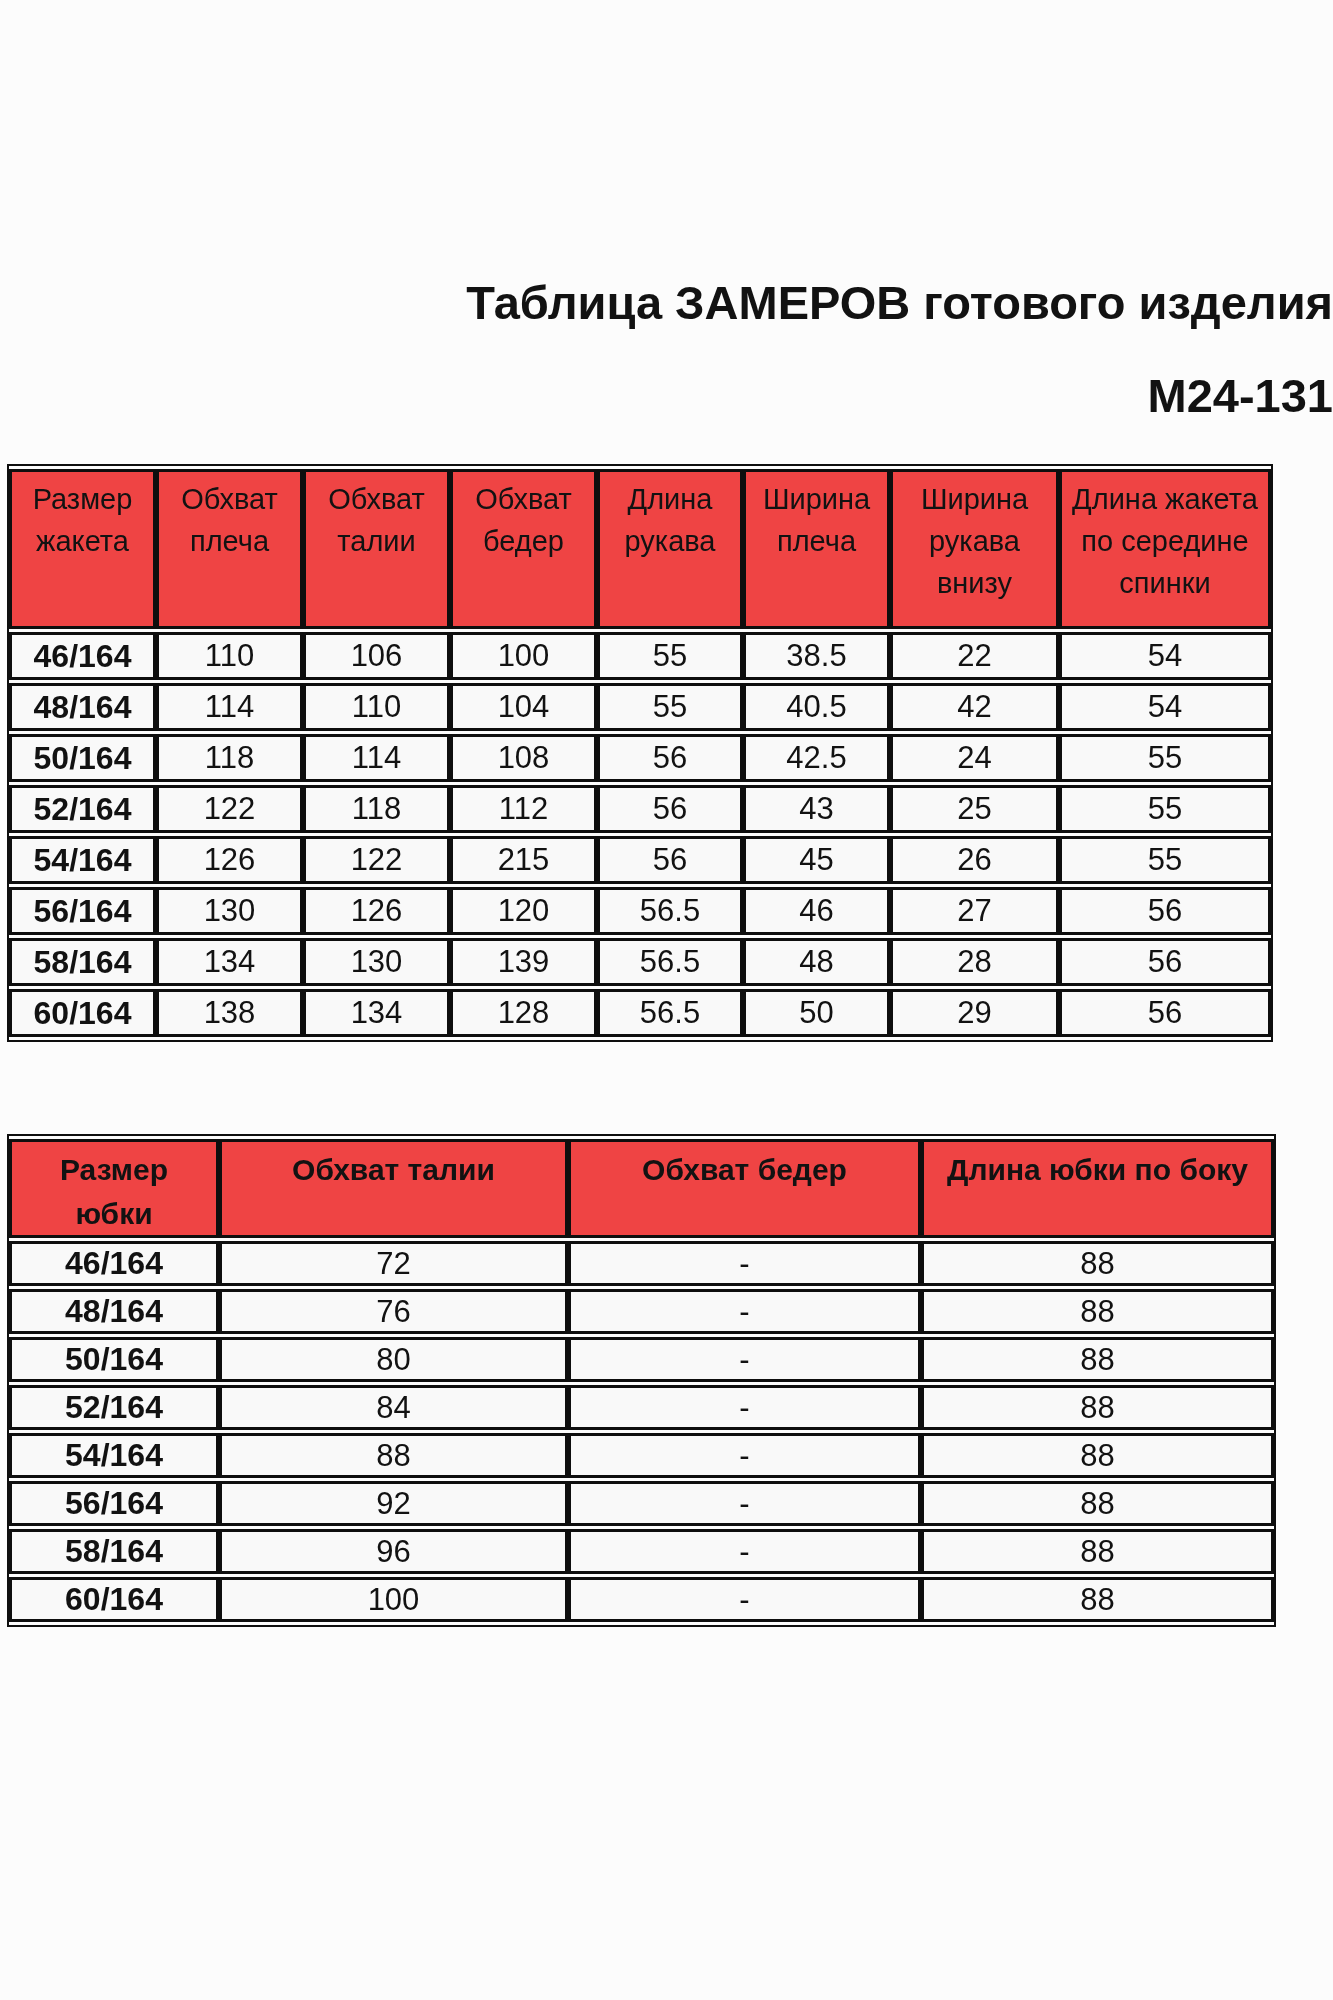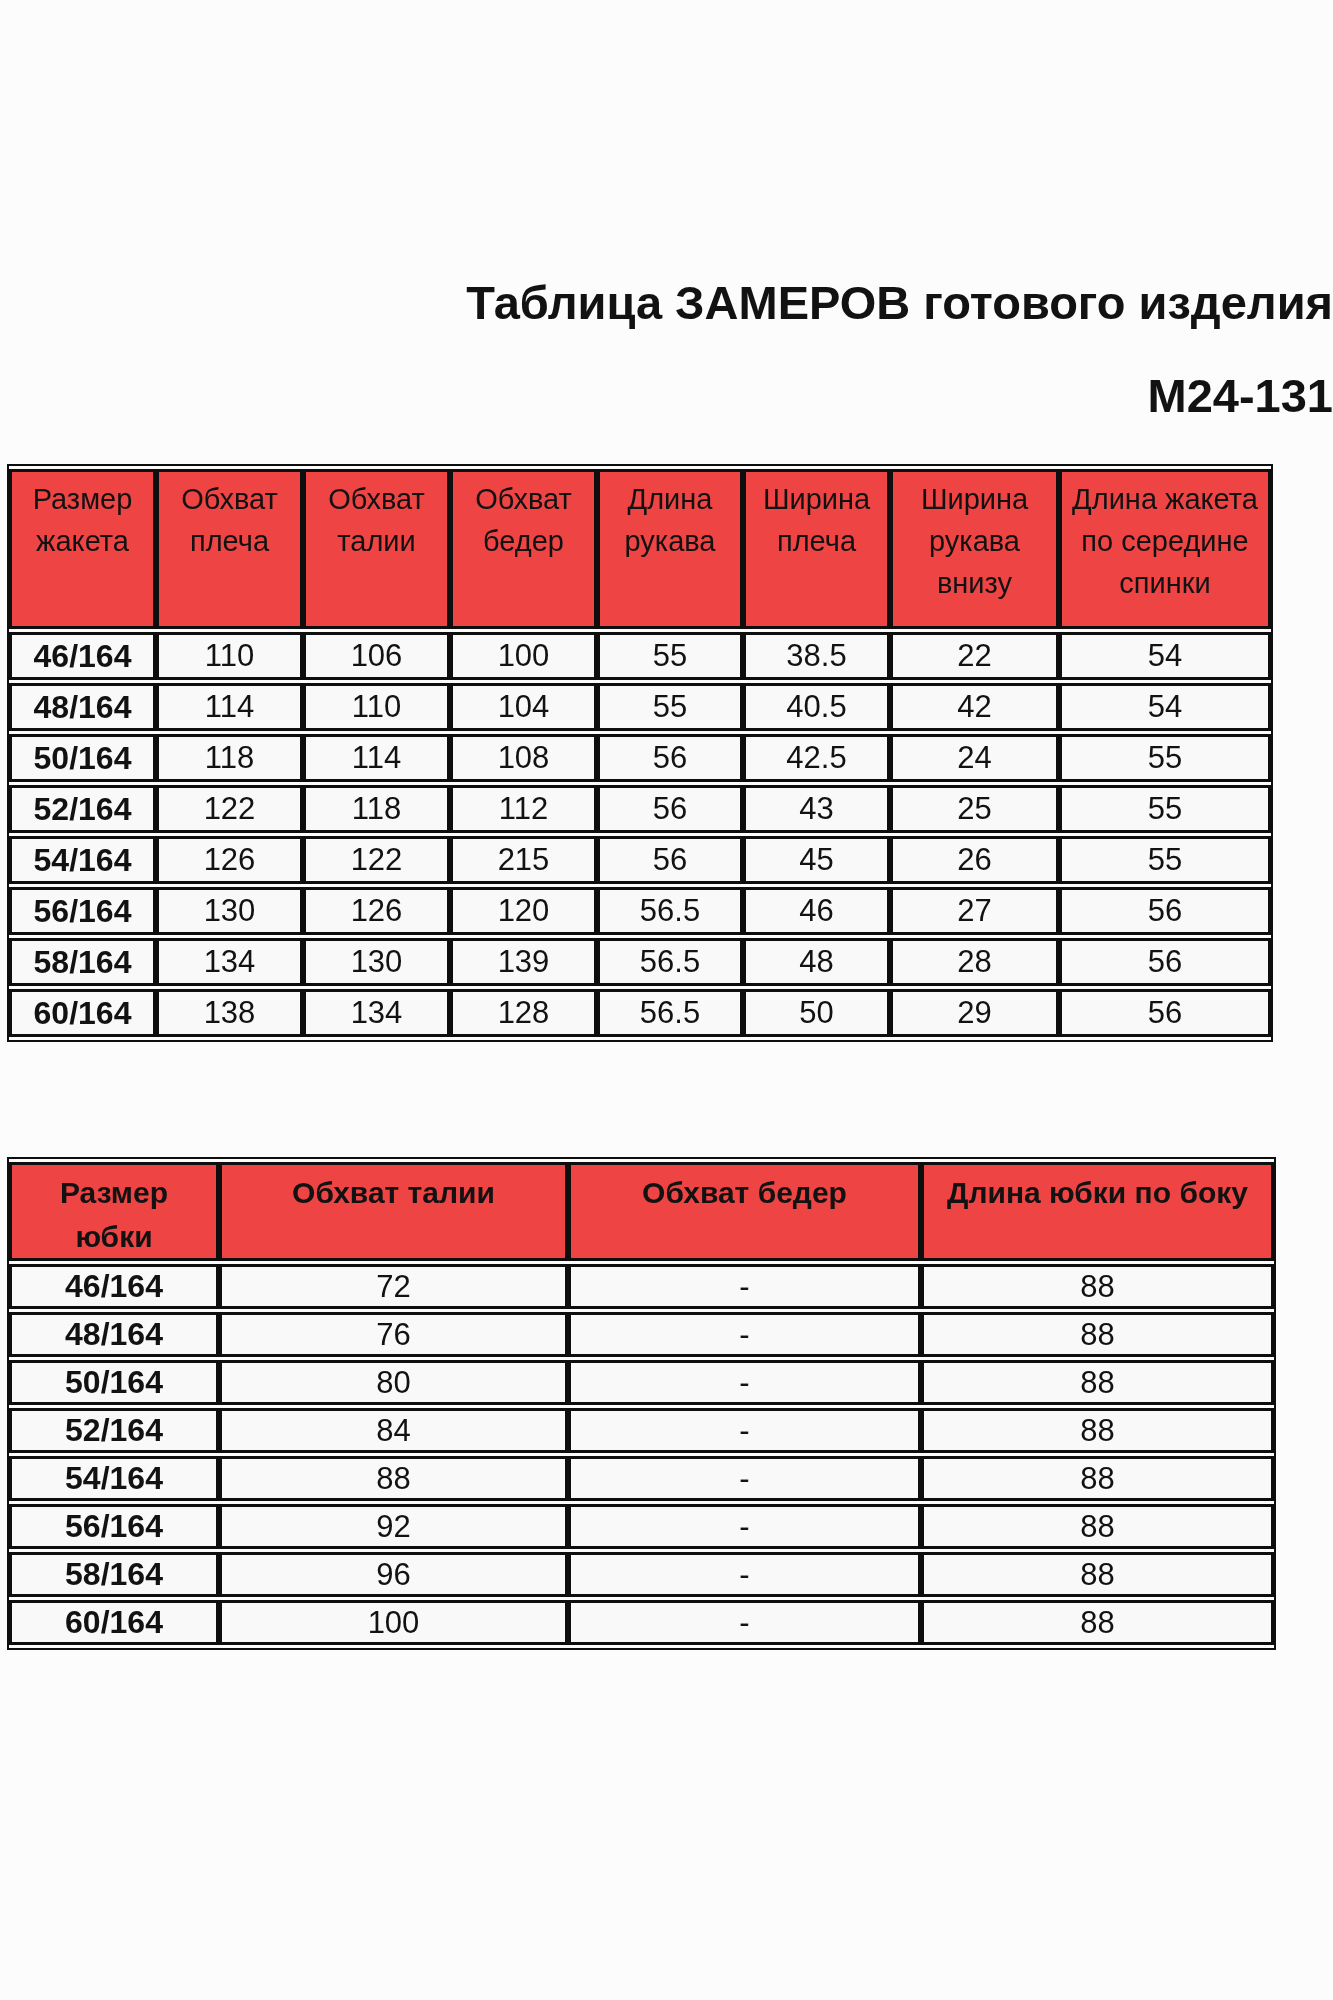--- a/index.html
+++ b/index.html
@@ -18,21 +18,21 @@
   }
   table{
     border-collapse:separate;
     border-spacing:0 3px;
     table-layout:fixed;
     margin-left:7px;
     background:#fcfcfc;
     border:2px solid #0e0e0e;
   }
   .t1{margin-top:22px;width:1266px}
-  .t2{margin-top:115px;width:1269px}
+  .t2{margin-top:92px;width:1269px}
   th,td{
     box-sizing:border-box;
     border:3px solid #0e0e0e;
     text-align:center;
     overflow:hidden;
   }
   th{
     background:#ef4444;
     vertical-align:top;
     font-weight:normal;

